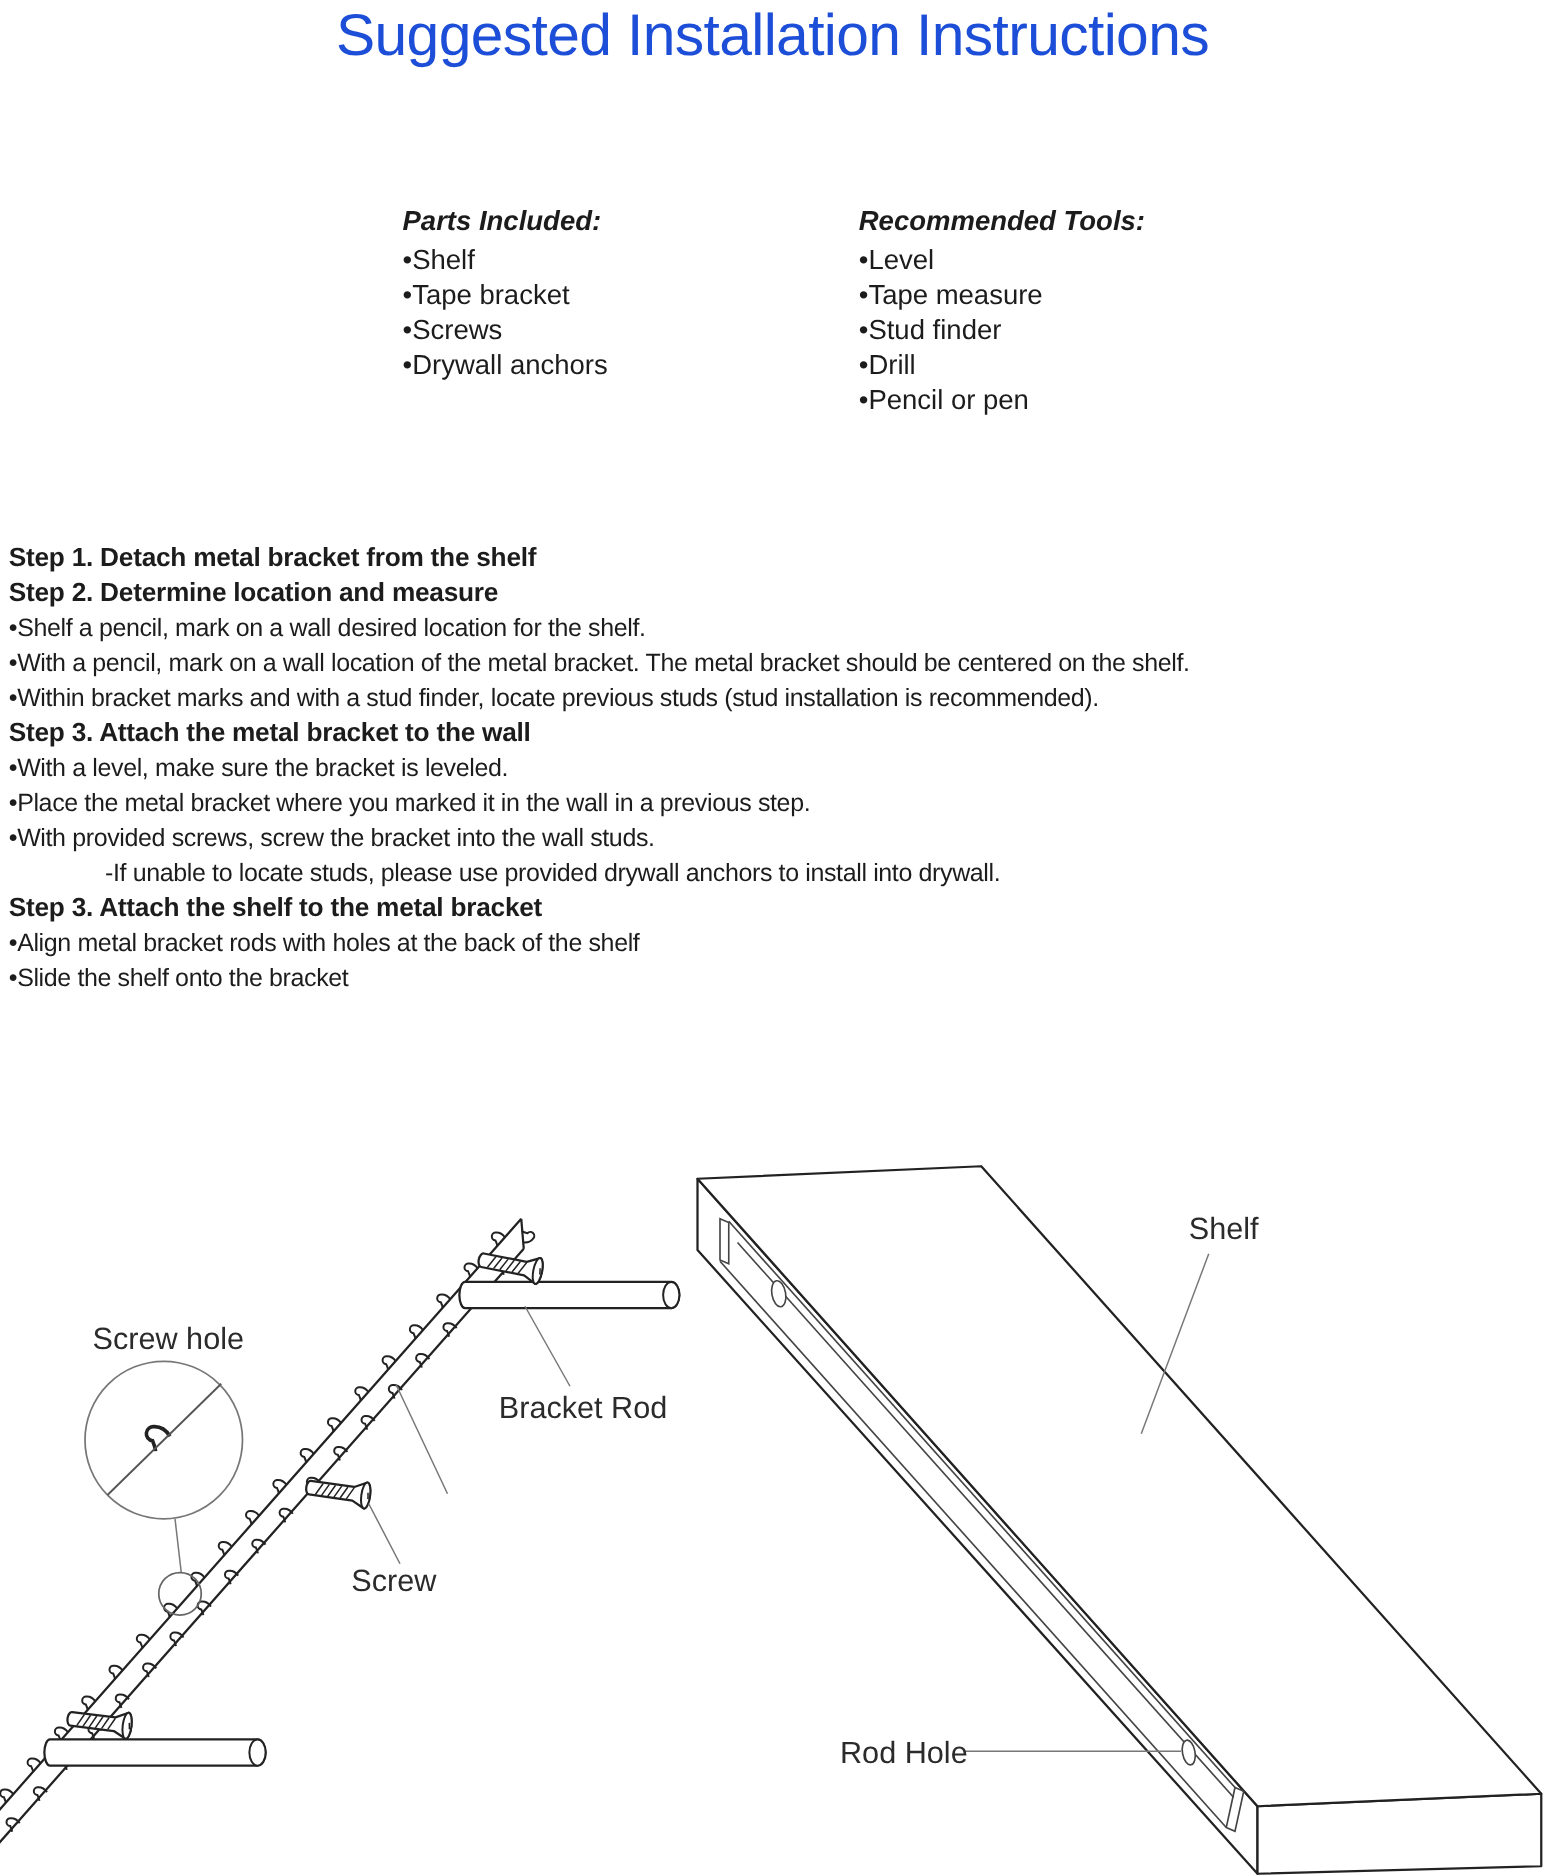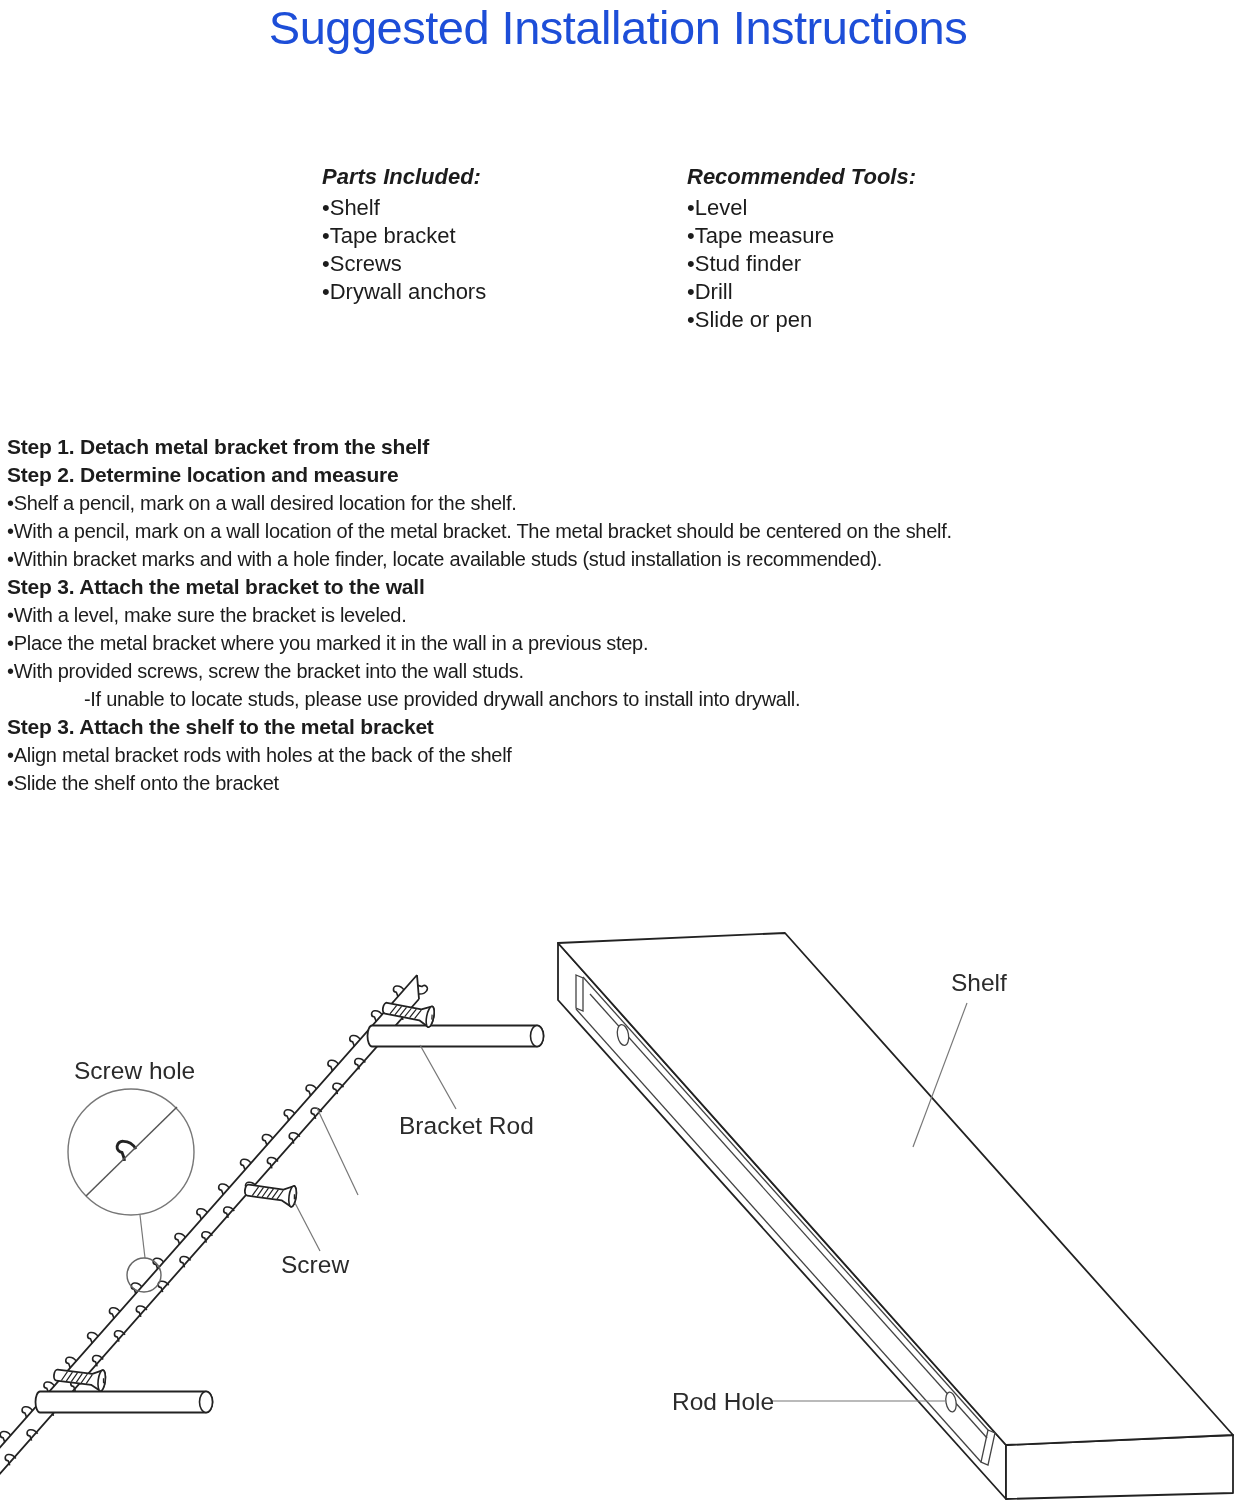--- a/index.html
+++ b/index.html
@@ -36,30 +36,30 @@
     </div>
 </div>
 
 <div class="col col-tools">
   <h2>Recommended Tools:</h2>
   <div>
       <div class="li">•Level</div>
       <div class="li">•Tape measure</div>
       <div class="li">•Stud finder</div>
       <div class="li">•Drill</div>
-      <div class="li">•Slide or pen</div>
+      <div class="li">•Pencil or pen</div>
     </div>
 </div>
 
 <div class="steps">
     <div class="h">Step 1. Detach metal bracket from the shelf</div>
     <div class="h">Step 2. Determine location and measure</div>
     <div class="b">•Shelf a pencil, mark on a wall desired location for the shelf.</div>
     <div class="b">•With a pencil, mark on a wall location of the metal bracket. The metal bracket should be centered on the shelf.</div>
-    <div class="b">•Within bracket marks and with a hole finder, locate available studs (stud installation is recommended).</div>
+    <div class="b">•Within bracket marks and with a stud finder, locate previous studs (stud installation is recommended).</div>
     <div class="h">Step 3. Attach the metal bracket to the wall</div>
     <div class="b">•With a level, make sure the bracket is leveled.</div>
     <div class="b">•Place the metal bracket where you marked it in the wall in a previous step.</div>
     <div class="b">•With provided screws, screw the bracket into the wall studs.</div>
     <div class="s">-If unable to locate studs, please use provided drywall anchors to install into drywall.</div>
     <div class="h">Step 3. Attach the shelf to the metal bracket</div>
     <div class="b">•Align metal bracket rods with holes at the back of the shelf</div>
     <div class="b">•Slide the shelf onto the bracket</div>
   </div>
 

